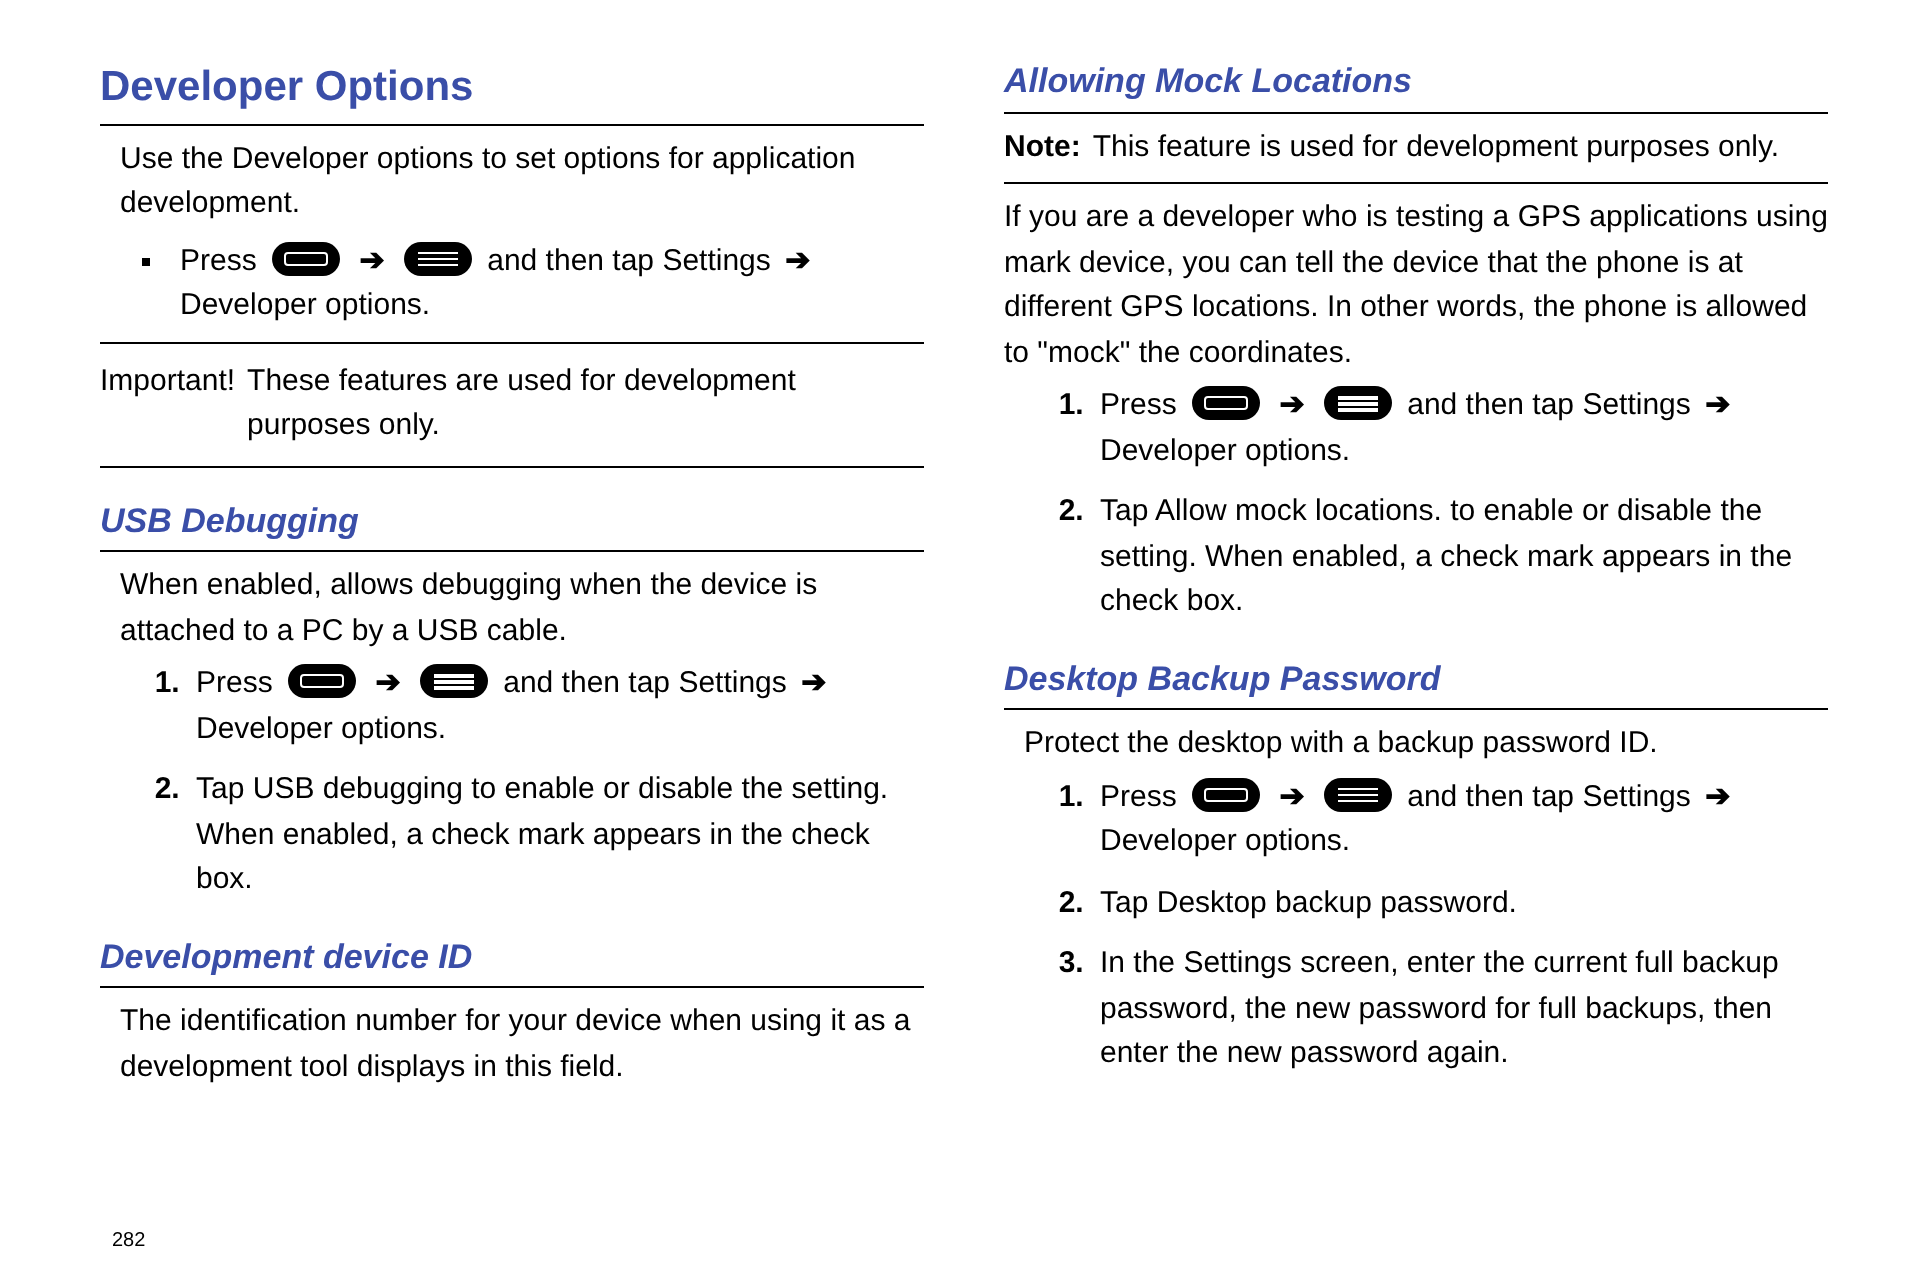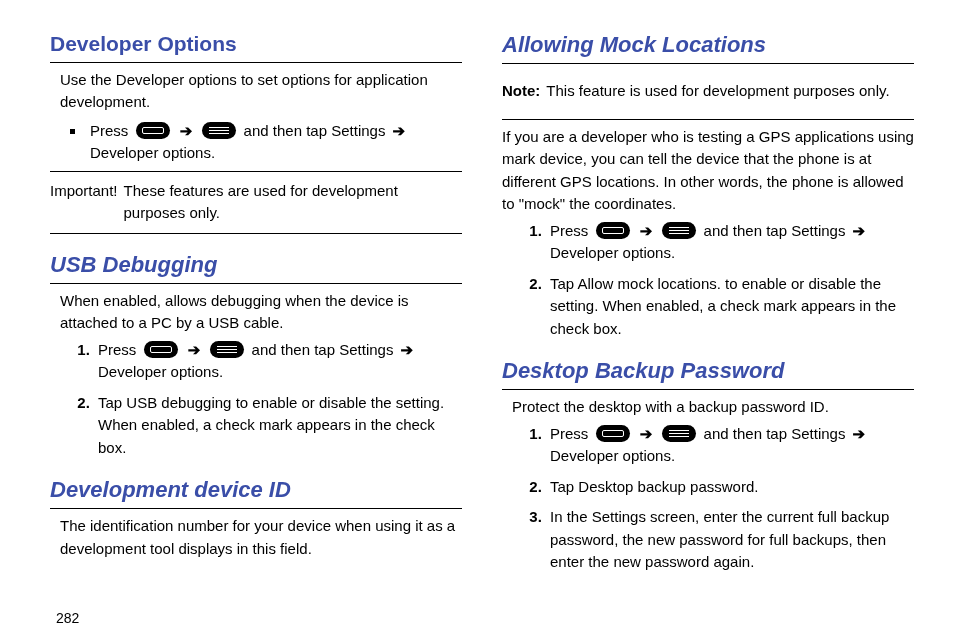--- a/index.html
+++ b/index.html
@@ -33,21 +33,21 @@
     font-weight: 900;
     color: #3a4ea8;
     margin: 0 0 2px 0;
   }
   h1.blue + .rule, .sub-rule {
     border-bottom: 1.5px solid #000;
     margin-bottom: 6px;
   }
   h2.sub {
     font-family: Arial, Helvetica, sans-serif;
-    font-size: 22px;
+    font-size: 17px;
     font-weight: 700;
     font-style: italic;
     color: #3a4ea8;
     margin: 14px 0 2px 0;
   }
   .body {
     margin: 4px 0 4px 10px;
   }
   .body-tight {
     margin: 4px 0 4px 0;
@@ -95,32 +95,32 @@
     position: absolute;
     left: 7px; right: 7px;
     height: 1.5px;
     background: #fff;
   }
   .key.menu::before { top: 5px; box-shadow: 0 3px 0 #fff; }
   .key.menu::after { top: 11px; }
   .note-row {
     display: flex;
     gap: 6px;
-    margin: 16px 0;
+    margin: 6px 0;
   }
   .note-label { font-weight: 700; flex-shrink: 0; }
   .hr { border-bottom: 1.5px solid #000; margin: 2px 0 6px 0; }
   .important-row {
     display: flex;
     gap: 6px;
     margin: 8px 0;
   }
   .important-label { font-weight: 400; flex-shrink: 0; }
   .page-number {
-    font-size: 14px;
+    font-size: 10px;
     margin-top: 10px;
     margin-left: 6px;
   }
 </style>
 </head>
 <body>
 
 <div class="page">
   <div class="columns">
 

